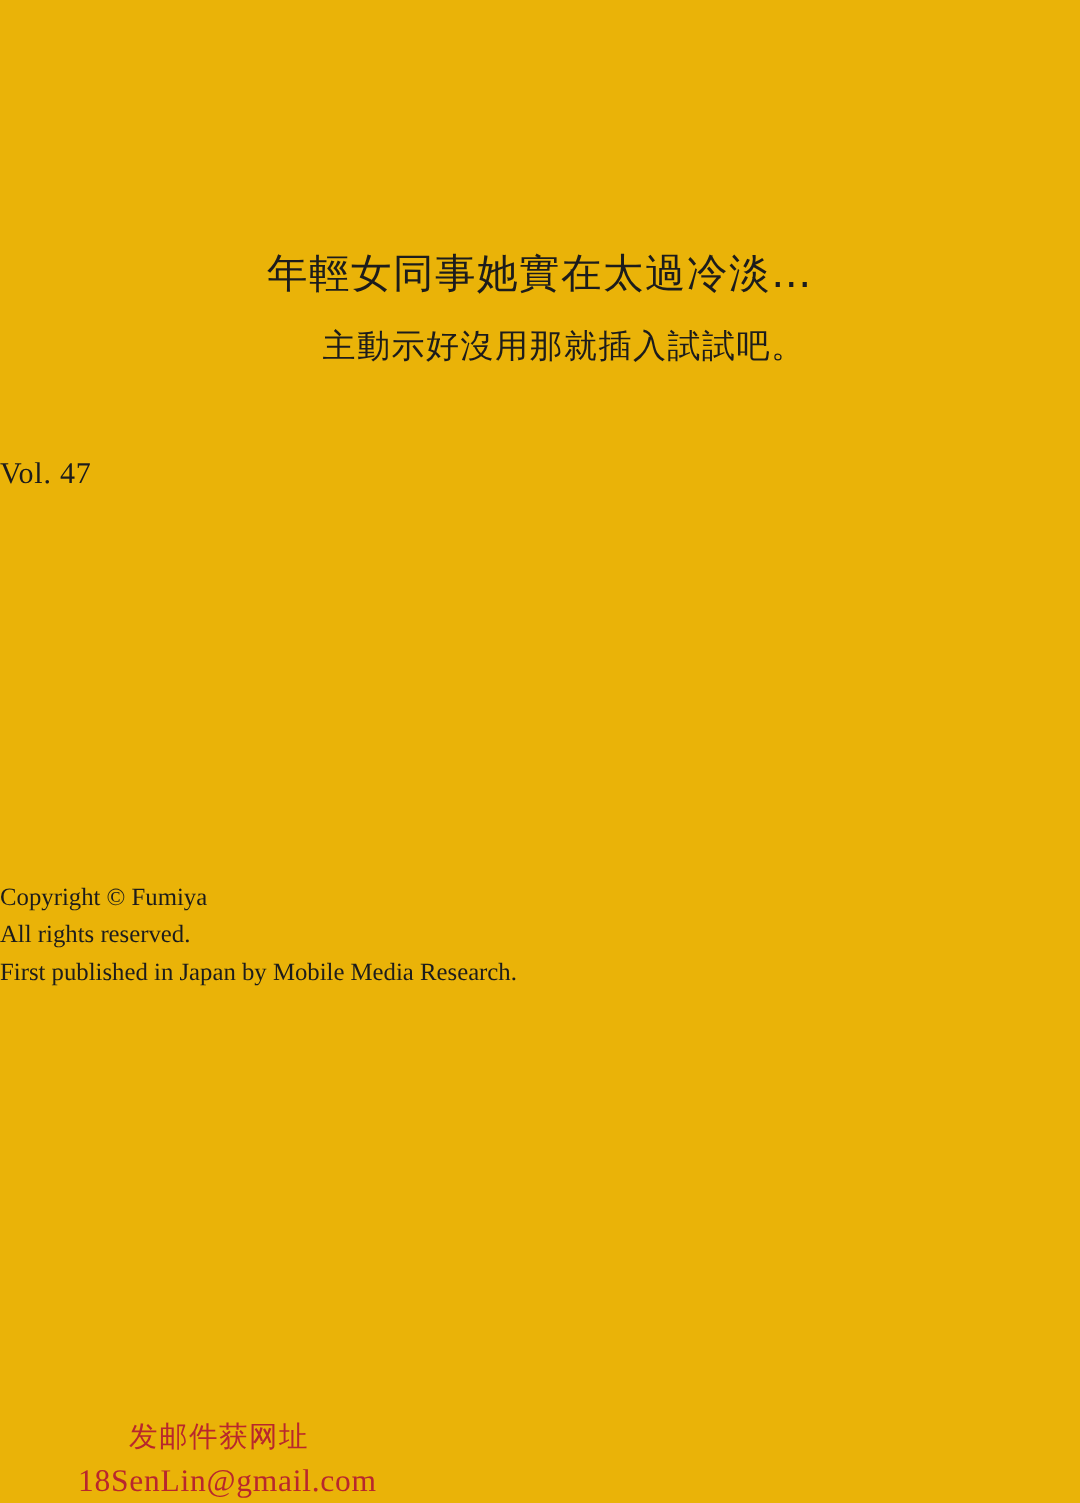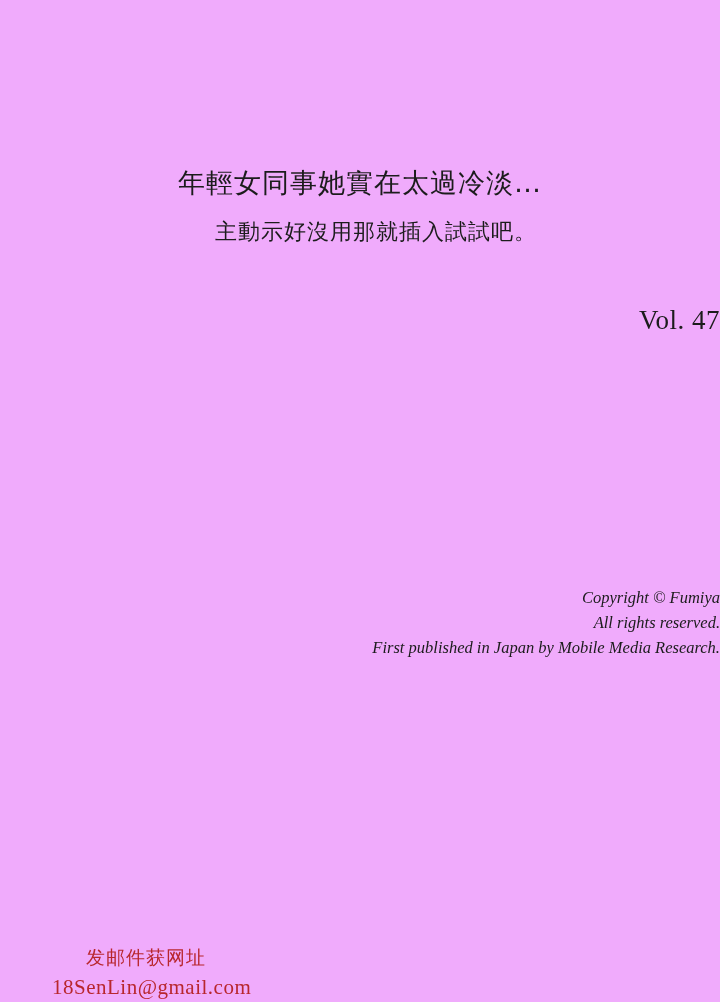--- a/index.html
+++ b/index.html
@@ -12,21 +12,21 @@
     height: 1002px;
     position: relative;
     font-family: "Liberation Serif", serif;
     color: #231f20;
     overflow: hidden;
   }
 
   .page {
     position: absolute;
     inset: 0;
-    background: #f0abfc;
+    background: #eab308;
   }
 
   .title-block {
     position: absolute;
     top: 166px;
     left: 0;
     right: 0;
     text-align: center;
   }
 
@@ -48,23 +48,23 @@
     margin-top: 18px;
     white-space: nowrap;
     padding-left: 32px;
   }
 
   .volume {
     position: absolute;
     top: 305px;
     left: 0;
     right: 0;
-    text-align: right;
+    text-align: left;
     font-family: "Liberation Serif", serif;
-    font-size: 27px;
+    font-size: 20px;
     color: #1c1c1c;
     letter-spacing: 0.5px;
   }
 
   .author {
     position: absolute;
     top: 408px;
     left: 0;
     right: 0;
     text-align: center;
@@ -72,26 +72,25 @@
     font-size: 22px;
     color: #1c1c1c;
     letter-spacing: 1px;
   }
 
   .copyright-block {
     position: absolute;
     top: 585px;
     left: 0;
     right: 0;
-    text-align: right;
+    text-align: left;
     font-family: "Liberation Serif", serif;
     font-size: 16.5px;
     color: #1c1c1c;
     line-height: 1.53;
-    font-style: italic;
   }
   .copyright-block div {
     white-space: nowrap;
   }
 
   .watermark {
     position: absolute;
     left: 52px;
     bottom: 2px;
     text-align: left;

